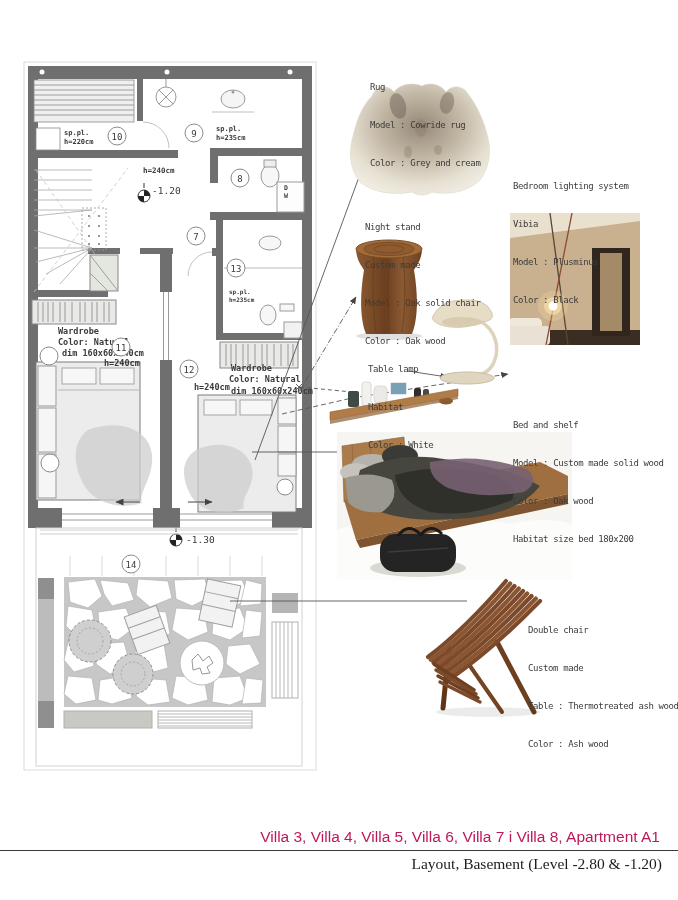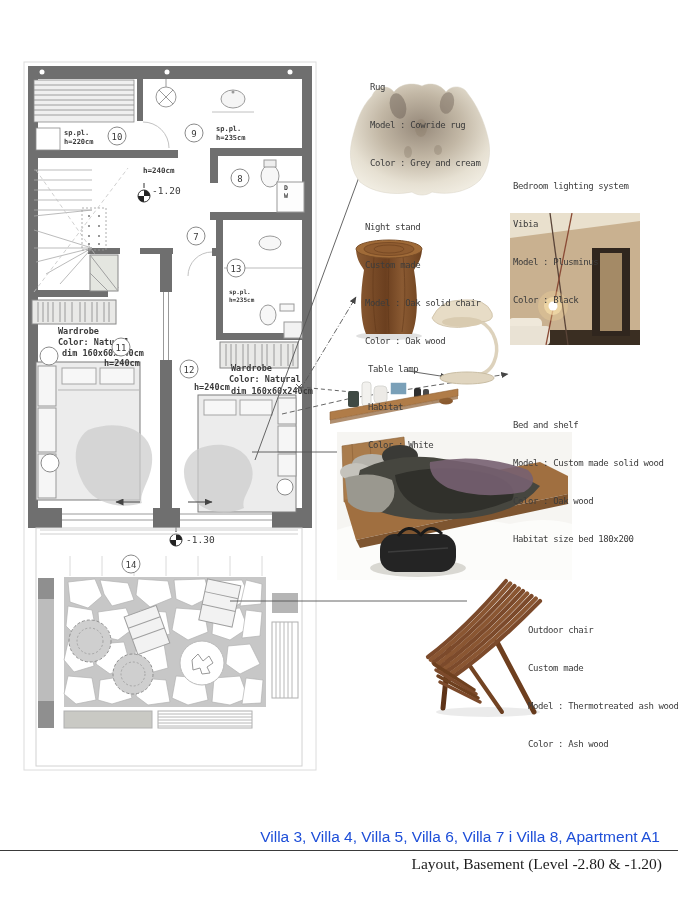--- a/index.html
+++ b/index.html
@@ -1,21 +1,21 @@
 <!DOCTYPE html>
 <html><head>
 <meta charset="utf-8">
 <style>
   html,body{margin:0;padding:0;background:#fff;}
   .canvas{position:relative;width:678px;height:900px;background:#fff;overflow:hidden;
           font-family:"DejaVu Sans Mono",monospace;}
   svg text{font-family:"DejaVu Sans Mono",monospace;fill:#3a3a3a;}
   .note{position:absolute;font-size:9px;letter-spacing:-0.4px;line-height:12.6px;color:#3c3c3c;white-space:pre;}
   .title1{position:absolute;top:828px;right:18px;font-family:"Liberation Sans",sans-serif;
-          font-size:15.5px;color:#1d4ed8;}
+          font-size:15.5px;color:#be185d;}
   .title2{position:absolute;top:855px;right:16px;font-family:Liberation Serif, serif;
           font-size:15.5px;color:#1c1c1c;}
   .rule{position:absolute;top:850px;left:0;width:678px;border-top:1.6px solid #3a3a3a;}
 </style>
 </head>
 <body>
 
 <div class="canvas">
 
 <svg width="678" height="900" viewBox="0 0 678 900" style="position:absolute;left:0;top:0;">
@@ -527,23 +527,23 @@
 </div>
 
 <div class="note" style="left:513px;top:394px;">
   <div>Bed and shelf</div>
   <div>Model : Custom made solid wood</div>
   <div>Color : Oak wood</div>
   <div>Habitat size bed 180x200</div>
 </div>
 
 <div class="note" style="left:528px;top:599px;">
-  <div>Outdoor chair</div>
+  <div>Double chair</div>
   <div>Custom made</div>
-  <div>Model : Thermotreated ash wood</div>
+  <div>Table : Thermotreated ash wood</div>
   <div>Color : Ash wood</div>
 </div>
 
 <div class="title1">Villa 3, Villa 4, Villa 5, Villa 6, Villa 7 i  Villa 8, Apartment A1</div>
 <div class="rule"></div>
 <div class="title2">Layout, Basement (Level -2.80 &amp; -1.20)</div>
 
 </div>
 
 </body></html>

